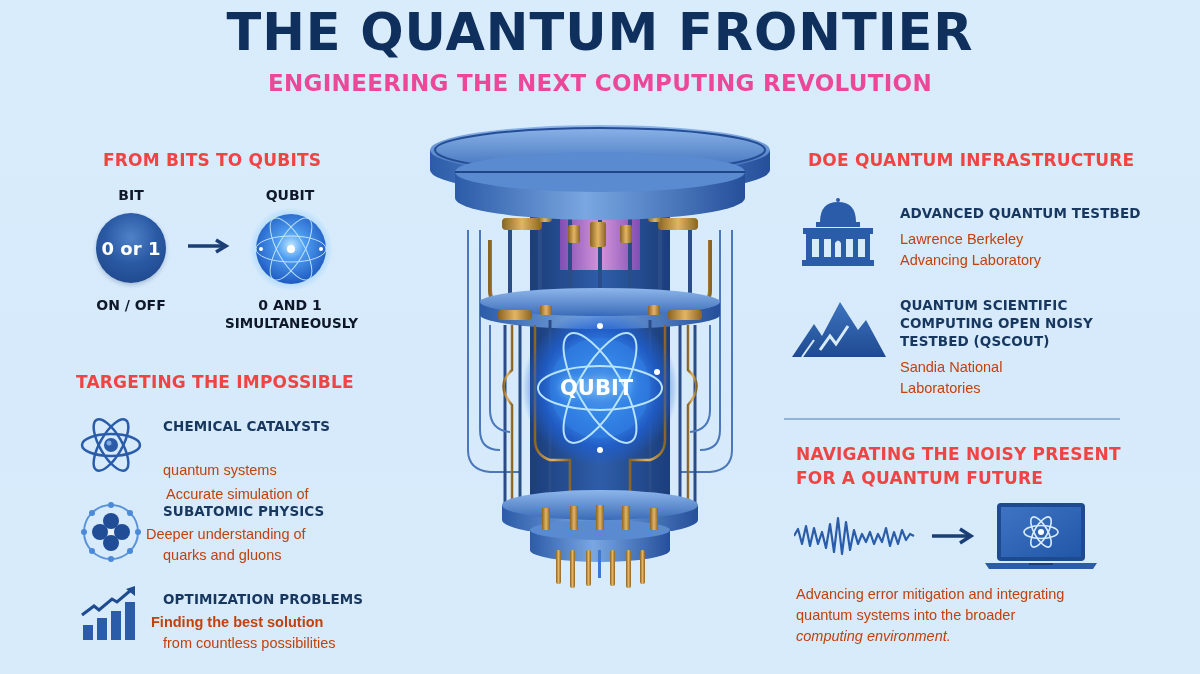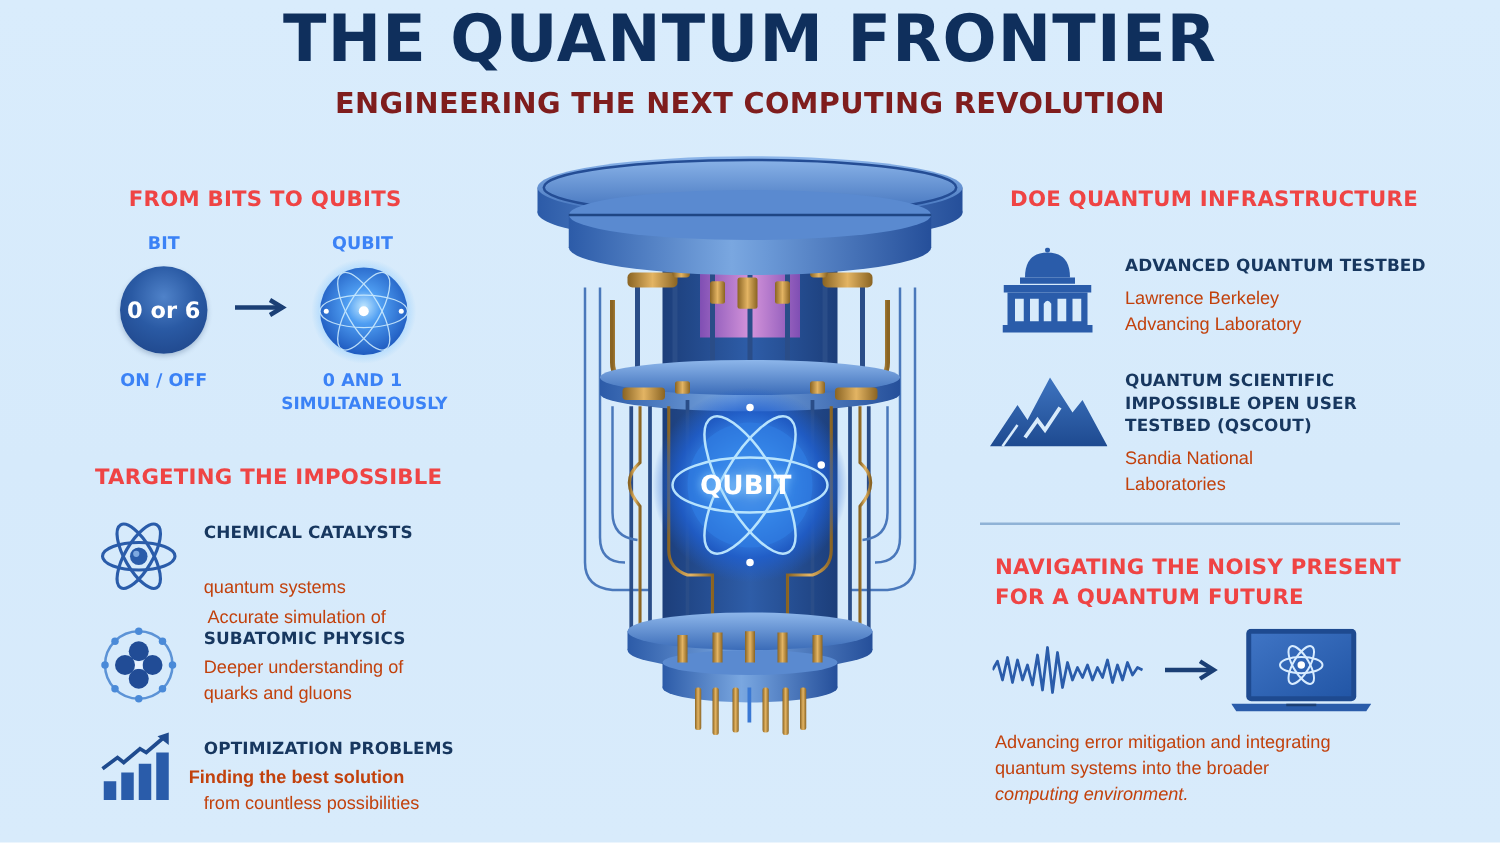--- a/index.html
+++ b/index.html
@@ -13,29 +13,29 @@
   .abs { position: absolute; }
   .title {
     left: 0; width: 1200px; top: 2px; text-align: center;
     font-family: "DejaVu Sans", sans-serif; font-weight: bold;
     font-size: 52px; letter-spacing: 1px; color: #0f2f5c;
     transform: scaleX(0.98);
   }
   .subtitle {
     left: 0; width: 1200px; top: 70px; text-align: center;
     font-family: "DejaVu Sans", sans-serif; font-weight: bold;
-    font-size: 23px; color: #7f1d1d; letter-spacing: 0.3px;
+    font-size: 23px; color: #ec4899; letter-spacing: 0.3px;
   }
   .h2 {
     font-family: "DejaVu Sans", sans-serif; font-weight: bold;
     color: #ef4444; font-size: 17px; letter-spacing: 0.2px;
   }
   .lbl {
     font-family: "DejaVu Sans", sans-serif; font-weight: bold;
-    color: #3b82f6; font-size: 14px; text-align: center;
+    color: #0f172a; font-size: 14px; text-align: center;
   }
   .item-title {
     font-family: "DejaVu Sans", sans-serif; font-weight: bold;
     color: #17375f; font-size: 13.5px; letter-spacing: 0.1px; text-align: center;
   }
   .item-desc { color: #c2410c; font-size: 14.5px; line-height: 21px; }
   .bit-ball {
     left: 96px; top: 213px; width: 70px; height: 70px; border-radius: 50%;
     background: radial-gradient(circle at 50% 35%, #4f82c9 0%, #2a5aa4 45%, #1c4184 100%);
     display: flex; align-items: center; justify-content: center;
@@ -52,21 +52,21 @@
 </head>
 <body>
 
 <div class="abs title">THE QUANTUM FRONTIER</div>
 <div class="abs subtitle">ENGINEERING THE NEXT COMPUTING REVOLUTION</div>
 
 <section>
   <div class="abs h2" style="left:103px; top:150px;">FROM BITS TO QUBITS</div>
   <div class="abs lbl" style="left:96px; top:187px; width:70px;">BIT</div>
   <div class="abs bit-ball">
-    <span>0 or 6</span>
+    <span>0 or 1</span>
   </div>
   <div class="abs lbl" style="left:86px; top:297px; width:90px;">ON / OFF</div>
 
   <svg class="abs" style="left:186px; top:238px;" width="46" height="16" viewBox="0 0 46 16">
     <line x1="2" y1="8" x2="38" y2="8" stroke="#1b3f75" stroke-width="3.5"></line>
     <polyline points="30,2 40,8 30,14" fill="none" stroke="#1b3f75" stroke-width="3.5" stroke-linejoin="miter"></polyline>
   </svg>
 
   <div class="abs lbl" style="left:250px; top:187px; width:80px;">QUBIT</div>
   <svg class="abs" style="left:248px; top:206px;" width="86" height="86" viewBox="0 0 86 86">
@@ -129,21 +129,21 @@
       </g>
       <g fill="#214c96">
         <circle cx="31" cy="20" r="8"></circle>
         <circle cx="20" cy="31" r="8"></circle>
         <circle cx="42" cy="31" r="8"></circle>
         <circle cx="31" cy="42" r="8"></circle>
       </g>
       <rect x="28" y="28" width="6" height="6" fill="#e8f2ff"></rect>
     </svg>
     <div class="abs item-title" style="left:163px; top:503px;">SUBATOMIC PHYSICS</div>
-    <div class="abs item-desc" style="left:163px; top:524px;">Deeper understanding of</div>
+    <div class="abs item-desc" style="left:146px; top:524px;">Deeper understanding of</div>
     <div class="abs item-desc" style="left:163px; top:545px;">quarks and gluons</div>
   </div>
 
   <div>
     <svg class="abs" style="left:80px; top:585px;" width="62" height="58" viewBox="0 0 62 58">
       <rect x="3" y="40" width="10" height="15" fill="#2a5caa"></rect>
       <rect x="17" y="33" width="10" height="22" fill="#2a5caa"></rect>
       <rect x="31" y="26" width="10" height="29" fill="#2a5caa"></rect>
       <rect x="45" y="17" width="10" height="38" fill="#2a5caa"></rect>
       <polyline points="2,30 14,21 19,25 32,14 37,17 51,5" fill="none" stroke="#1f4b8f" stroke-width="3"></polyline>
@@ -336,21 +336,21 @@
         <linearGradient id="mtn" x1="0" y1="0" x2="0" y2="1">
           <stop offset="0%" stop-color="#3e74c0"></stop>
           <stop offset="100%" stop-color="#1e4a90"></stop>
         </linearGradient>
       </defs>
       <polygon points="0,57 22,24 30,36 48,2 66,30 74,20 94,57" fill="url(#mtn)"></polygon>
       <polyline points="28,50 38,36 44,44 56,26" fill="none" stroke="#d8ebfb" stroke-width="3"></polyline>
       <polyline points="10,57 22,40" fill="none" stroke="#d8ebfb" stroke-width="2"></polyline>
     </svg>
     <div class="abs item-title" style="left:900px; top:297px;">QUANTUM SCIENTIFIC</div>
-    <div class="abs item-title" style="left:900px; top:315px;">IMPOSSIBLE OPEN USER</div>
+    <div class="abs item-title" style="left:900px; top:315px;">COMPUTING OPEN NOISY</div>
     <div class="abs item-title" style="left:900px; top:333px;">TESTBED (QSCOUT)</div>
     <div class="abs item-desc" style="left:900px; top:357px;">Sandia National</div>
     <div class="abs item-desc" style="left:900px; top:378px;">Laboratories</div>
   </div>
 </section>
 
 <div class="abs divider"></div>
 
 <section>
   <div class="abs h2" style="left:796px; top:444px;">NAVIGATING THE NOISY PRESENT</div>

